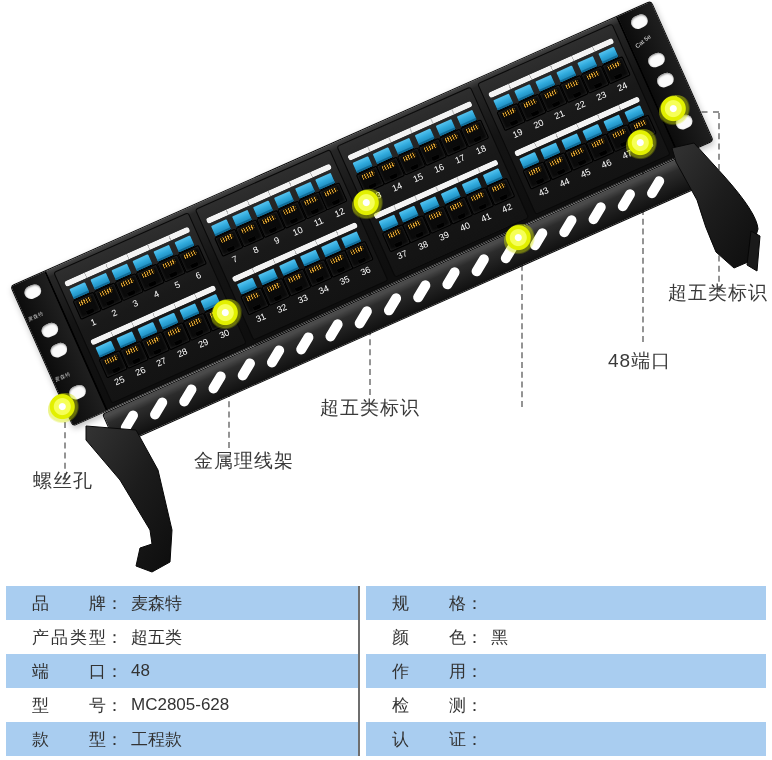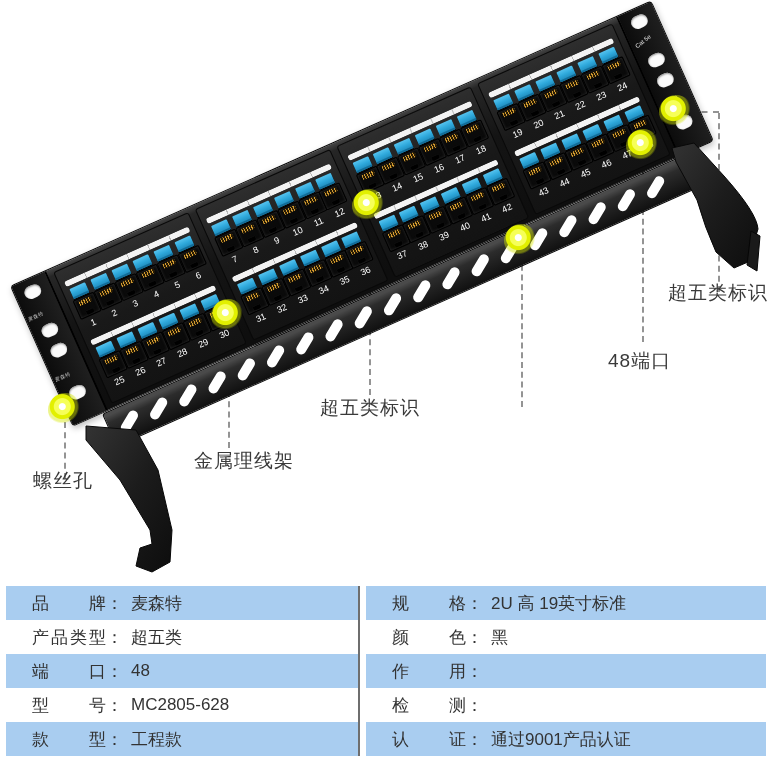--- a/index.html
+++ b/index.html
@@ -455,21 +455,20 @@
           </span>
           <span class="spec-colon">：</span>
           <span class="spec-value">麦森特</span>
         </div>
         <div class="cell right">
           <span class="spec-label">
             <span>规</span>
             <span>格</span>
           </span>
           <span class="spec-colon">：</span>
-          <span class="spec-value">2U 高  19英寸标准</span>
         </div>
       </div>
       <div class="spec-row">
         <div class="cell left">
           <span class="spec-label">
             <span>产</span>
             <span>品</span>
             <span>类</span>
             <span>型</span>
           </span>
@@ -527,18 +526,17 @@
           </span>
           <span class="spec-colon">：</span>
           <span class="spec-value">工程款</span>
         </div>
         <div class="cell right">
           <span class="spec-label">
             <span>认</span>
             <span>证</span>
           </span>
           <span class="spec-colon">：</span>
-          <span class="spec-value">通过9001产品认证</span>
         </div>
       </div>
     </div>
 
 </div>
 
 </body></html>

